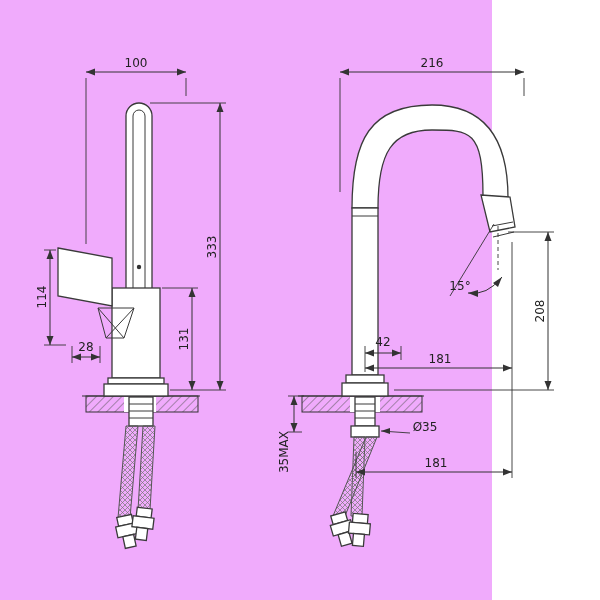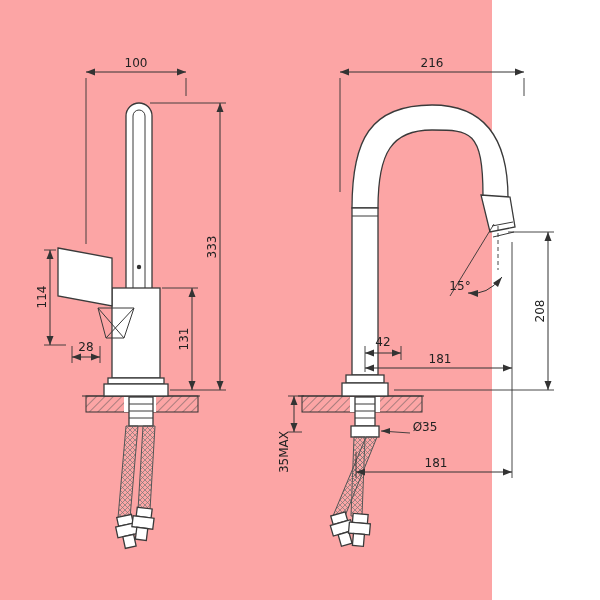--- a/index.html
+++ b/index.html
@@ -1,17 +1,17 @@
 <!DOCTYPE html>
 <html><head>
 <meta charset="utf-8">
 <style>
   html,body{margin:0;padding:0;background:#ffffff;}
   body{width:600px;height:600px;font-family:"DejaVu Sans",sans-serif;}
-  .canvas{width:492px;height:600px;background:#fca5a5;position:relative;}
+  .canvas{width:492px;height:600px;background:#f0abfc;position:relative;}
   svg{display:block;}
   .outline{stroke:#3a3a3a;stroke-width:1.3;fill:#ffffff;}
   .thin{stroke:#3a3a3a;stroke-width:1;fill:none;}
   .dim{stroke:#333333;stroke-width:1;fill:none;}
   .ext{stroke:#333333;stroke-width:0.9;fill:none;}
   .arr{fill:#333333;stroke:none;}
   .dimtext{font-size:12px;fill:#222222;}
   .hatchrect{fill:url(#hatch);stroke:#333;stroke-width:1;}
   .braidshape{fill:url(#braid);stroke:#555;stroke-width:1;}
   .whitefill{fill:#ffffff;stroke:none;}

